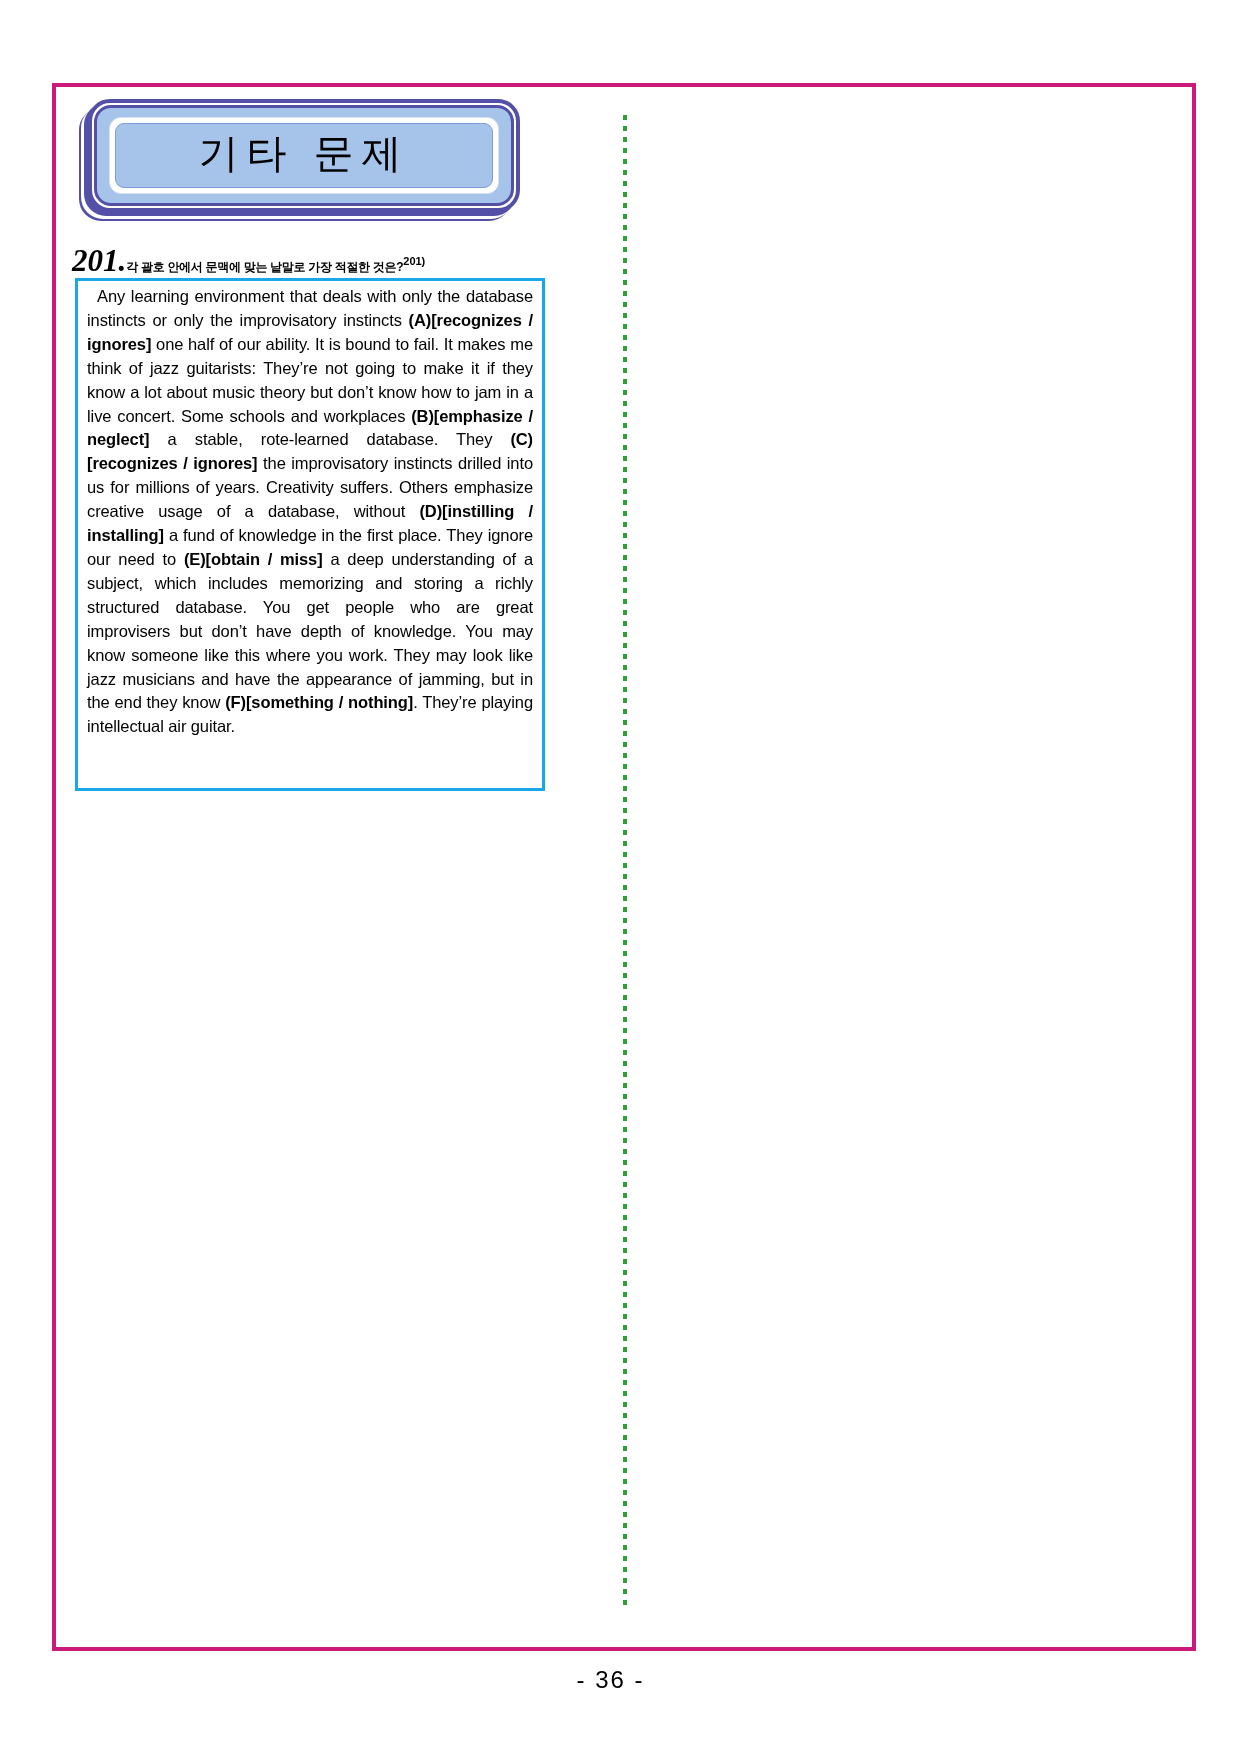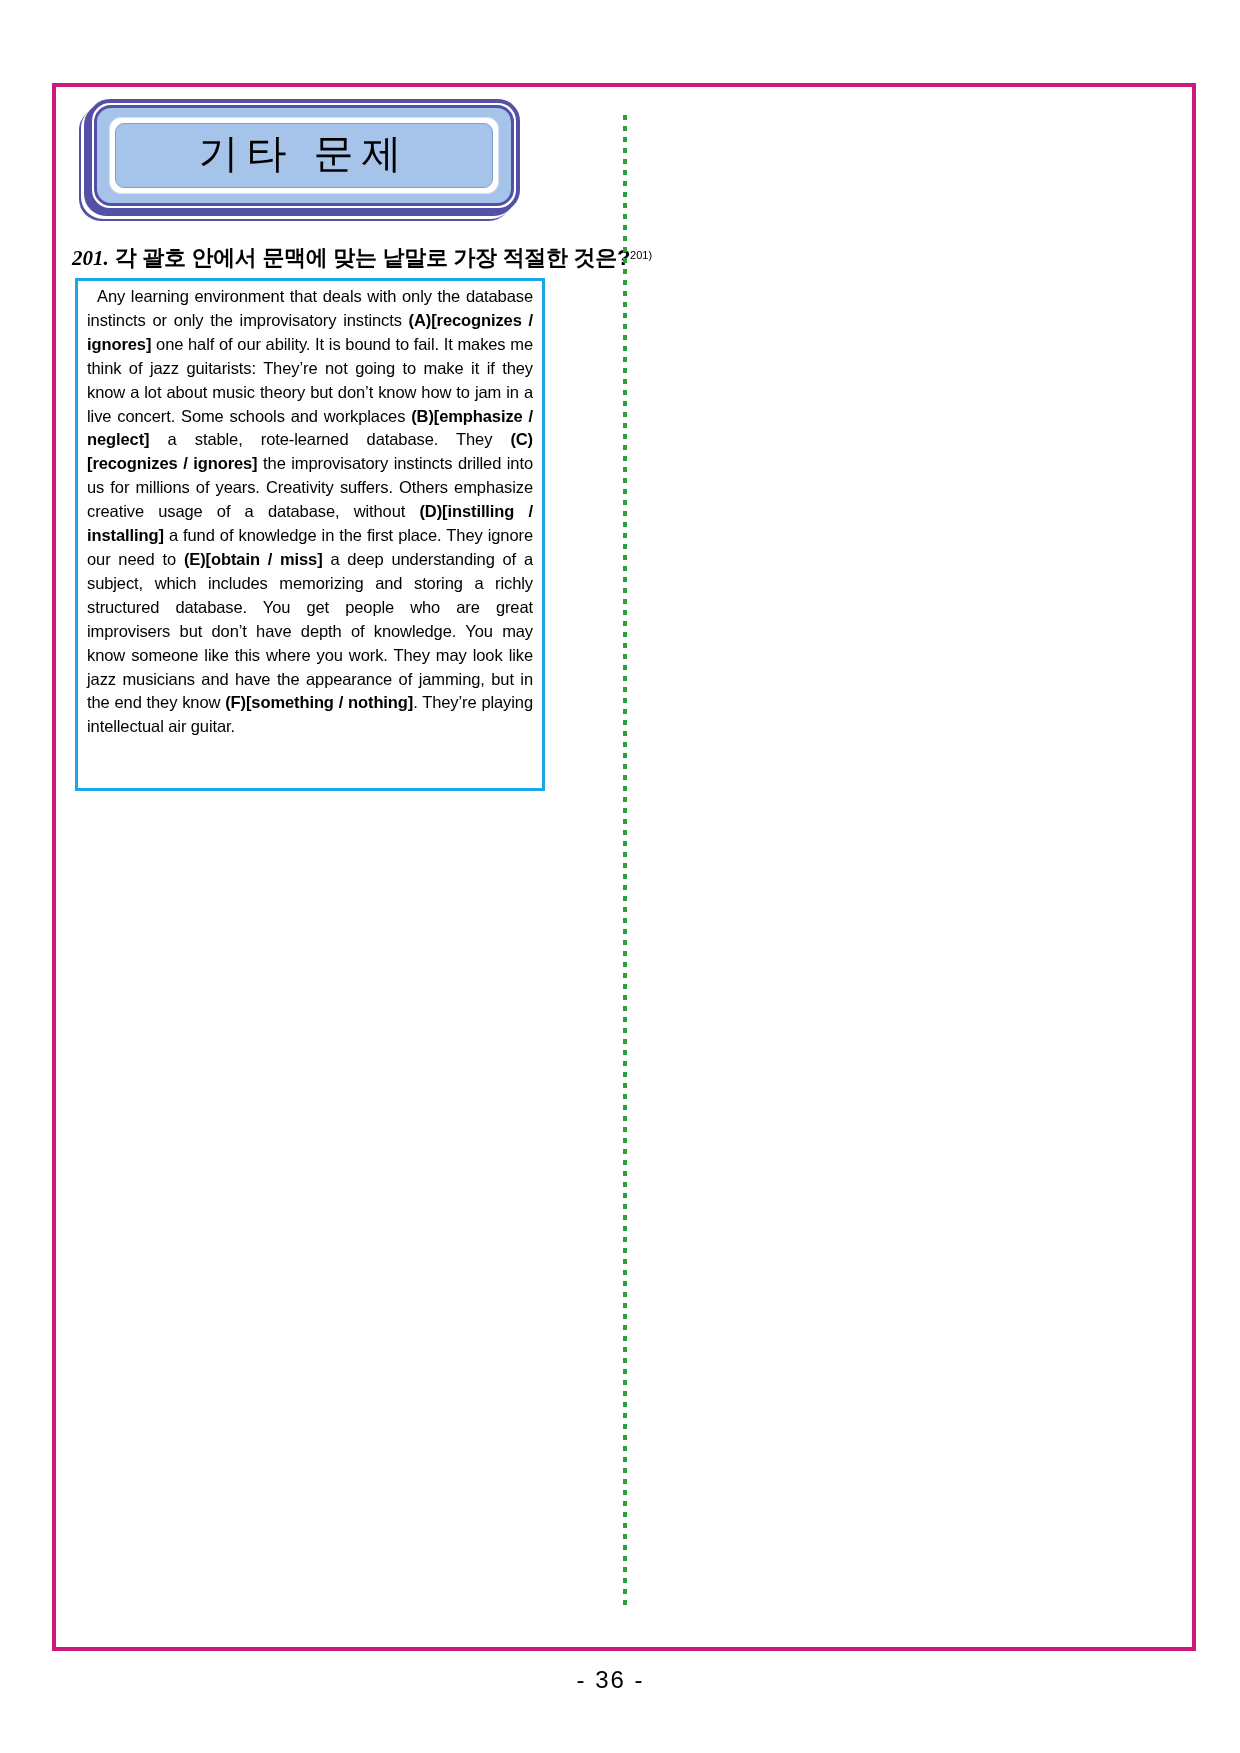--- a/index.html
+++ b/index.html
@@ -30,24 +30,24 @@
     text-align:center;font-size:40px;font-weight:normal;letter-spacing:8px;
     padding:2px 0 6px 0;color:#000;
   }
   
   .question-row{
     position:absolute;left:72px;top:243px;width:478px;
     white-space:nowrap;
   }
   .q-num{
     font-family:"Liberation Serif","DejaVu Serif",serif;
-    font-weight:bold;font-style:italic;font-size:21px;margin-right:6px;
+    font-weight:bold;font-style:italic;font-size:31px;
   }
-  .q-prompt{font-size:22px;font-weight:700;letter-spacing:-0.3px;}
-  .q-sup{font-size:11px;vertical-align:super;font-weight:400;}
+  .q-prompt{font-size:12px;font-weight:700;letter-spacing:-0.3px;}
+  .q-sup{font-size:11px;vertical-align:super;font-weight:700;}
   
   .passage-box{
     position:absolute;left:75px;top:278px;width:470px;height:513px;
     box-sizing:border-box;border:3px solid #1aa7e8;background:#ffffff;
     padding:4px 9px 0 9px;overflow:hidden;
   }
   .passage-p{
     font-size:16.5px;line-height:23.9px;text-align:justify;
     text-indent:10px;margin:0;letter-spacing:-0.1px;
   }

